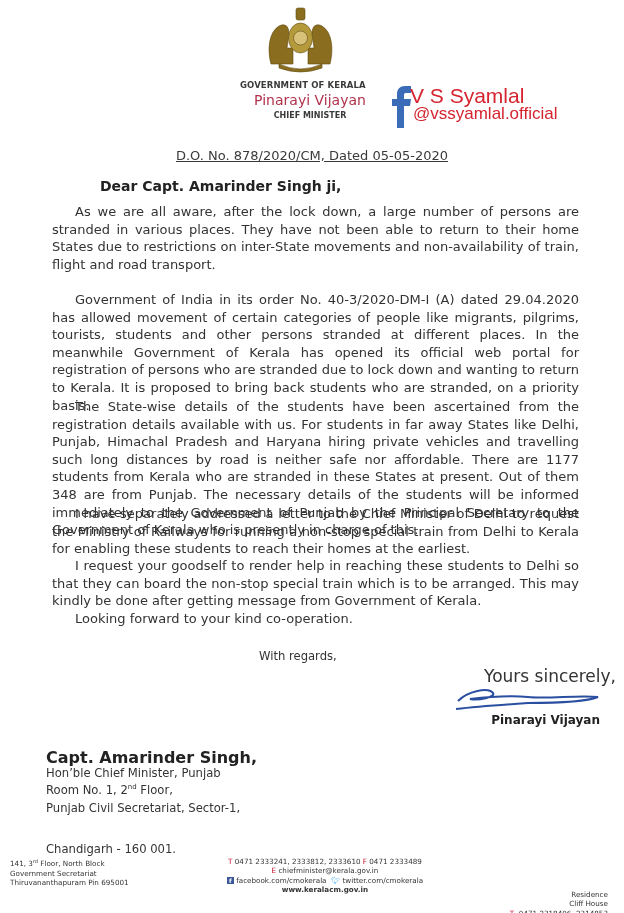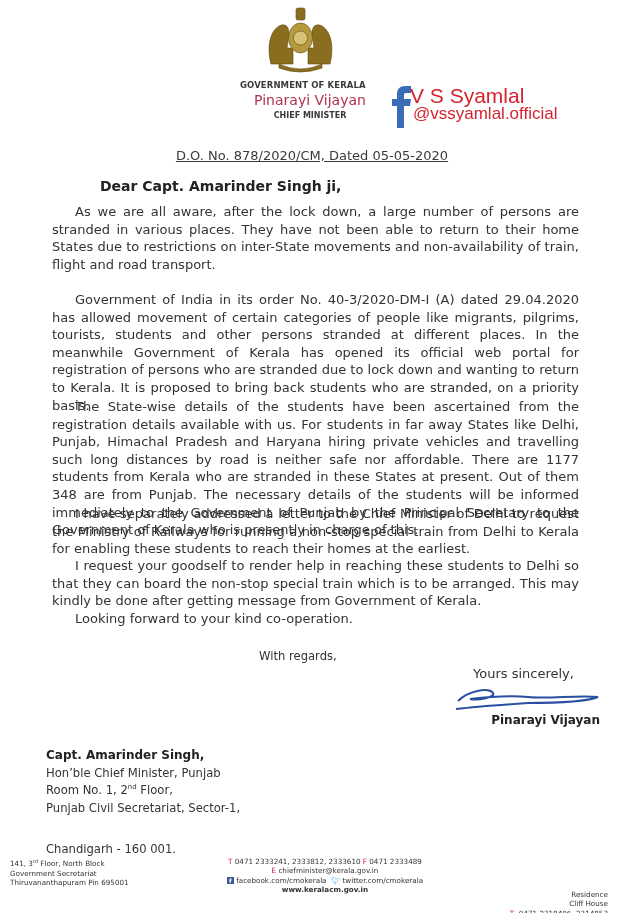--- a/index.html
+++ b/index.html
@@ -18,25 +18,25 @@
   
   #salutation { left: 52px; top: 178px; font-size: 14px; font-weight: bold; color: #222; margin-left: 48px; }
   .para { position: absolute; left: 52px; width: 527px; font-size: 13px; line-height: 17.6px; text-align: justify; text-indent: 23px; color: #333; margin: 0; }
   #p1 { top: 203px; }
   #p2 { top: 291px; }
   #p3 { top: 398px; }
   #p4 { top: 505px; }
   #p5 { top: 557px; }
   #p6 { top: 610px; }
   #regards { left: 259px; top: 649px; font-size: 11.6px; color: #333; }
-  #sincerely { left: 473px; top: 666px; font-size: 13px; color: #333; }
+  #sincerely { left: 484px; top: 666px; font-size: 17px; color: #333; }
   #signature { left: 448px; top: 683px; width: 155px; height: 30px; }
   #signer { left: 450px; top: 713px; width: 150px; text-align: right; font-size: 12px; font-weight: bold; color: #222; }
   
-  #addr-name { left: 46px; top: 748px; font-size: 12px; font-weight: bold; color: #222; }
+  #addr-name { left: 46px; top: 748px; font-size: 16px; font-weight: bold; color: #222; }
   .addr { position: absolute; left: 46px; font-size: 11.6px; color: #333; }
   #addr1 { top: 766px; }
   #addr2 { top: 783px; }
   #addr3 { top: 801px; }
   #addr4 { top: 818px; margin-top: 24px; }
   sup { font-size: 7px; }
   
   .foot { position: absolute; font-size: 7.2px; color: #333; line-height: 9.4px; font-family: "DejaVu Sans", sans-serif; }
   #foot-left { left: 10px; top: 857px; }
   #foot-mid { left: 205px; top: 857px; width: 240px; text-align: center; }

